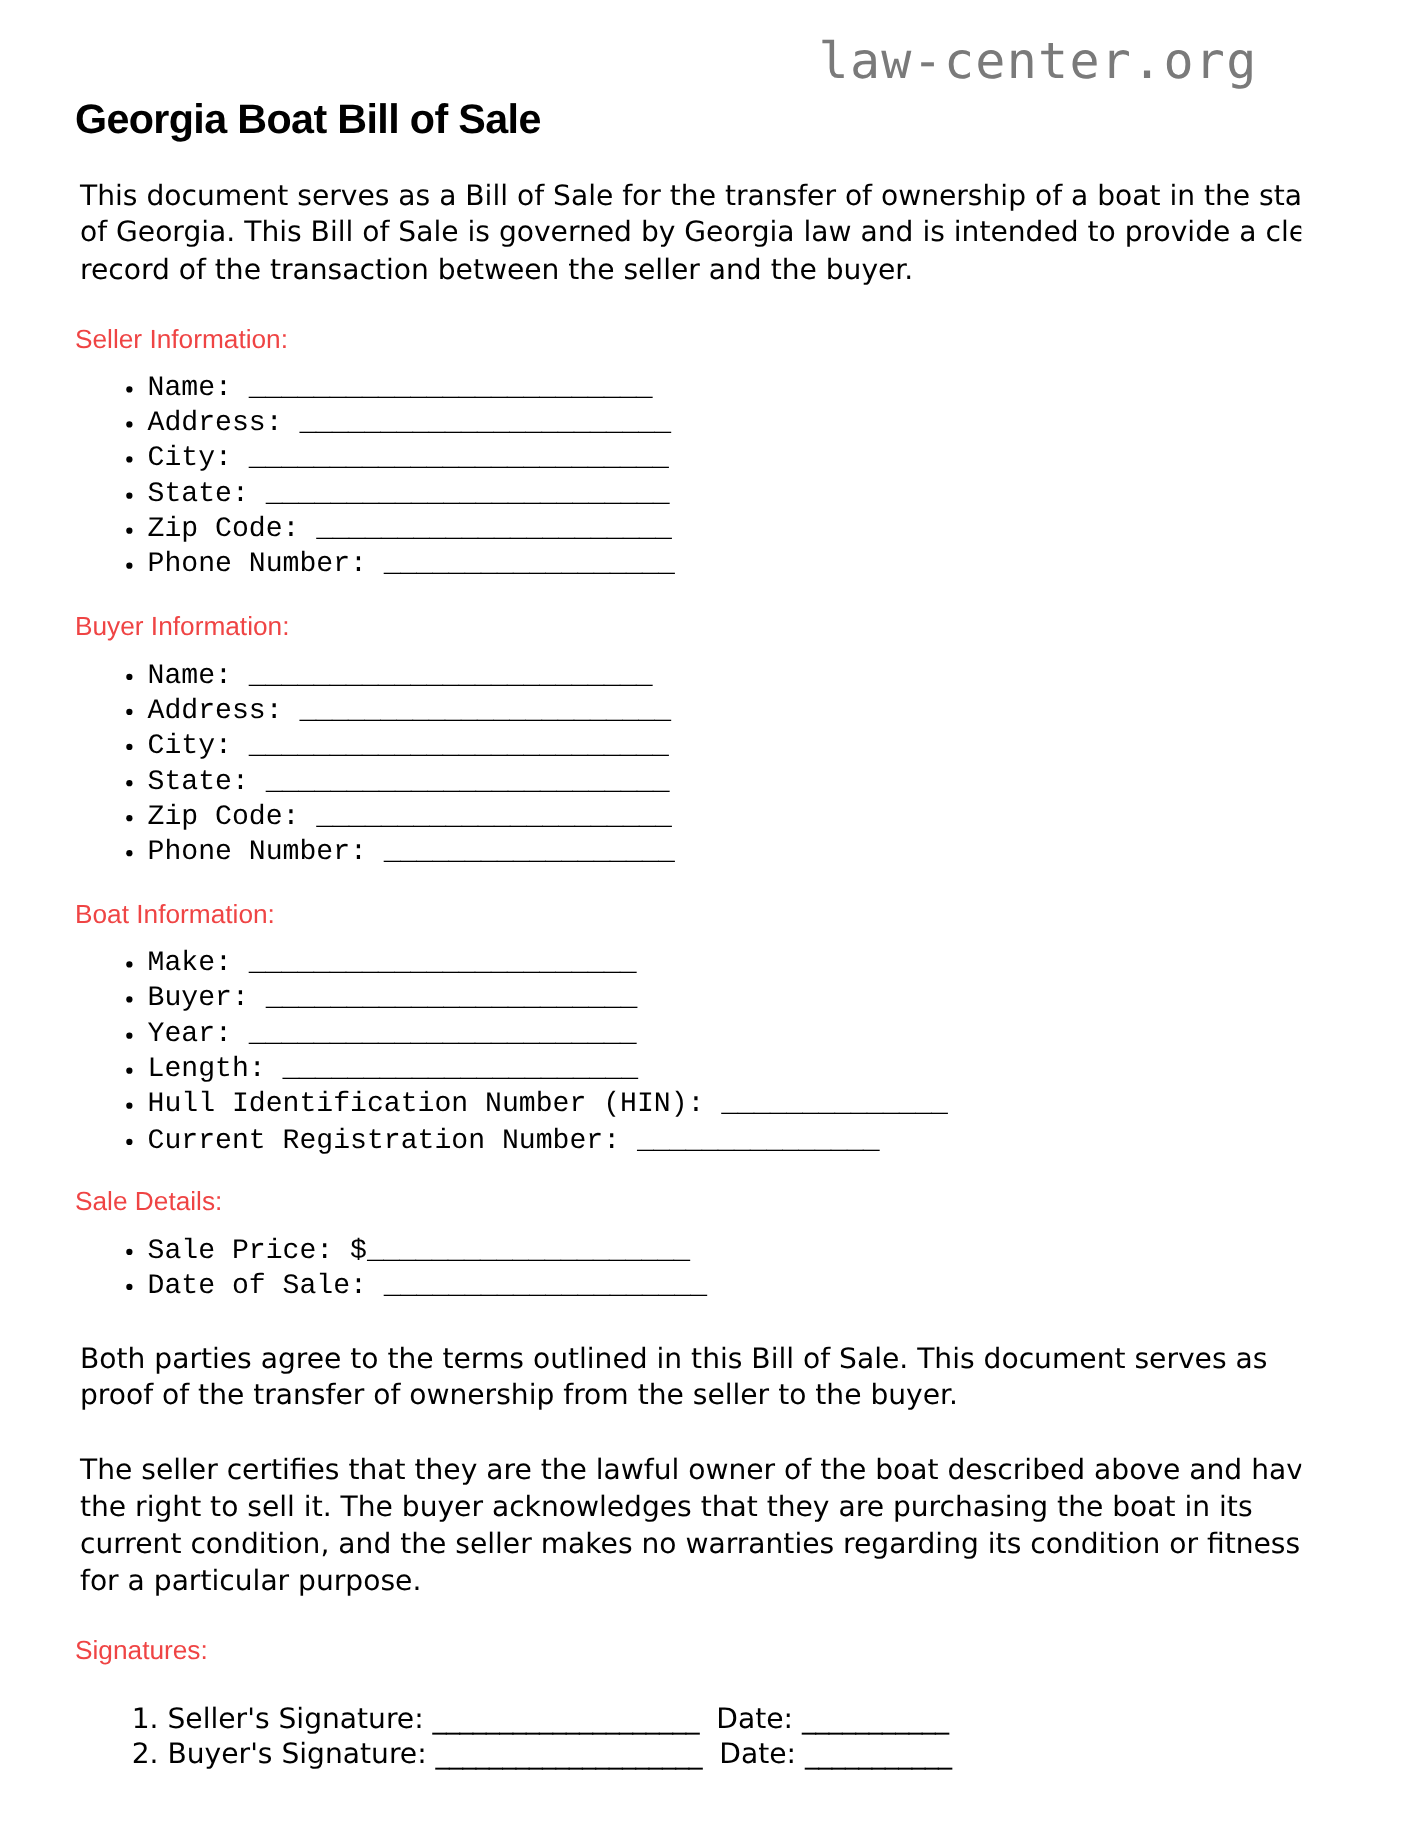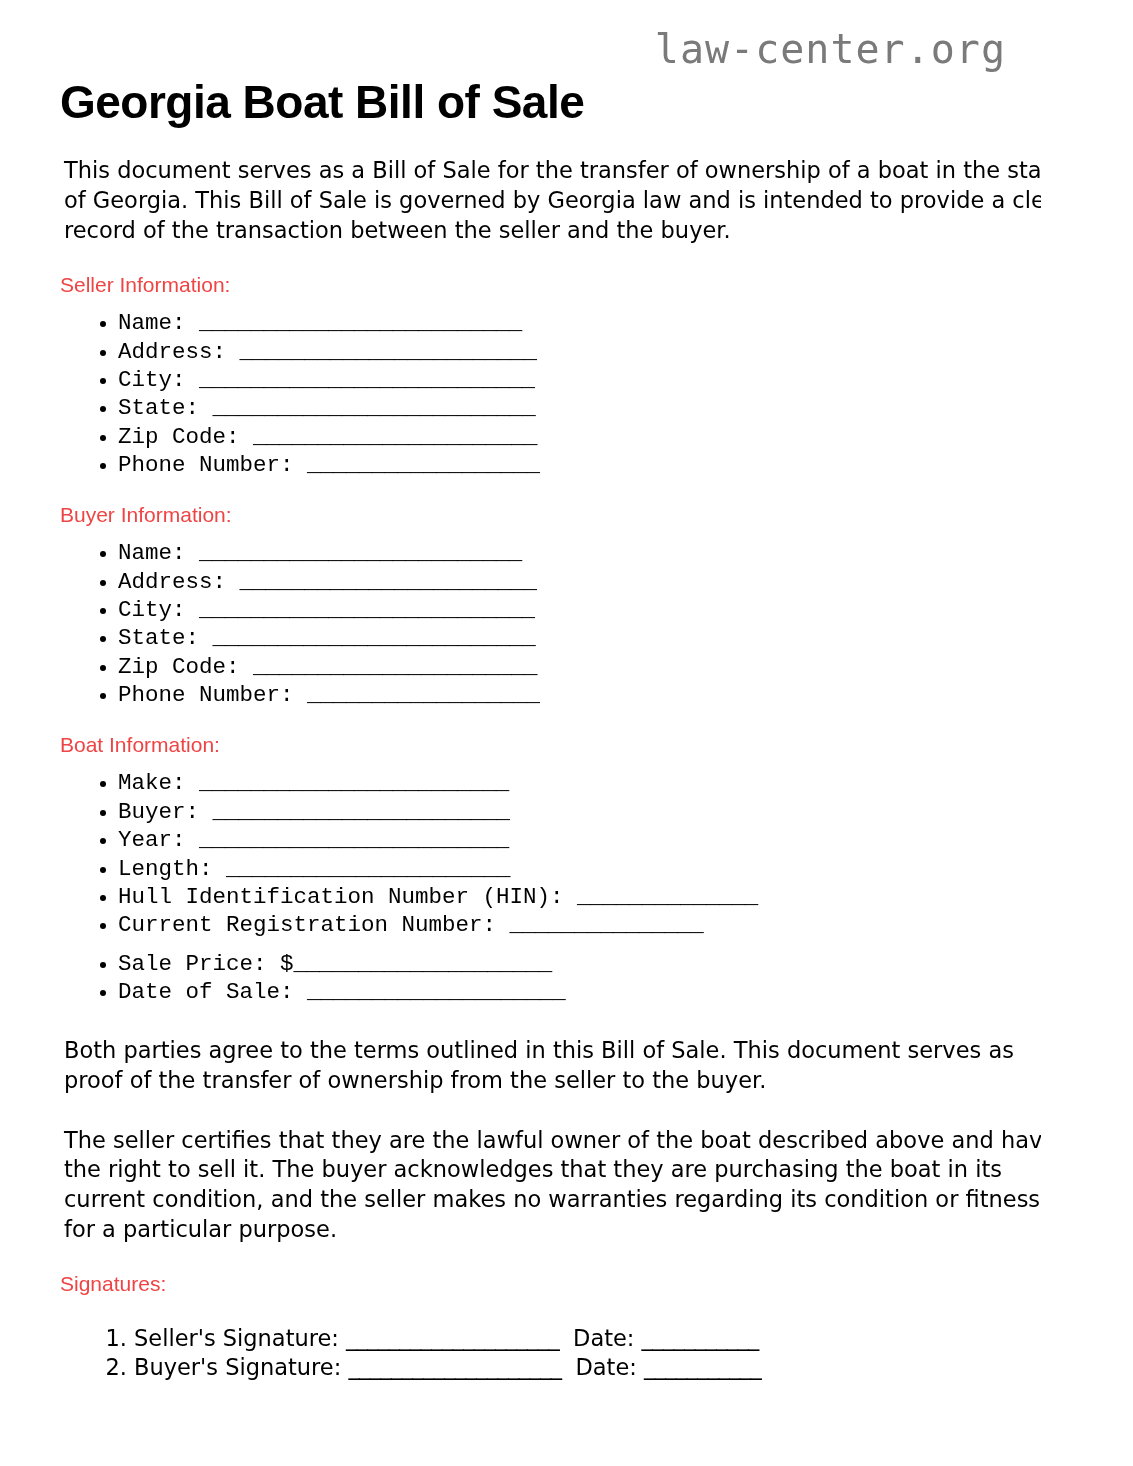--- a/index.html
+++ b/index.html
@@ -31,21 +31,21 @@
     white-space: nowrap;
   }
   .content {
     position: absolute;
     left: 60px;
     top: 0;
     width: 1013px;
   }
   h1.doc-title {
     font-family: "Liberation Sans", sans-serif;
-    font-size: 46px;
+    font-size: 33px;
     font-weight: bold;
     letter-spacing: -0.5px;
     margin: 0;
     padding-top: 78px;
     line-height: 1.05;
     color: #000000;
   }
   p.para {
     font-size: 22.5px;
     line-height: 1.32;
@@ -130,20 +130,21 @@
     <h2 class="section-heading">Boat Information:</h2>
     <ul class="field-list">
       <li><span>Make:</span> <span class="blank">________________________</span></li>
       <li><span>Buyer:</span> <span class="blank">_______________________</span></li>
       <li><span>Year:</span> <span class="blank">________________________</span></li>
       <li><span>Length:</span> <span class="blank">______________________</span></li>
       <li><span>Hull Identification Number (HIN):</span> <span class="blank">______________</span></li>
       <li><span>Current Registration Number:</span> <span class="blank">_______________</span></li>
     </ul>
 
+    <h2 class="section-heading">Sale Details:</h2>
     <ul class="field-list">
       <li><span>Sale Price: $</span><span class="blank">____________________</span></li>
       <li><span>Date of Sale:</span> <span class="blank">____________________</span></li>
     </ul>
 
     <p class="para">Both parties agree to the terms outlined in this Bill of Sale. This document serves as proof of the transfer of ownership from the seller to the buyer.</p>
 
     <p class="para">The seller certifies that they are the lawful owner of the boat described above and have the right to sell it. The buyer acknowledges that they are purchasing the boat in its current condition, and the seller makes no warranties regarding its condition or fitness for a particular purpose.</p>
 
     <h2 class="section-heading">Signatures:</h2>

